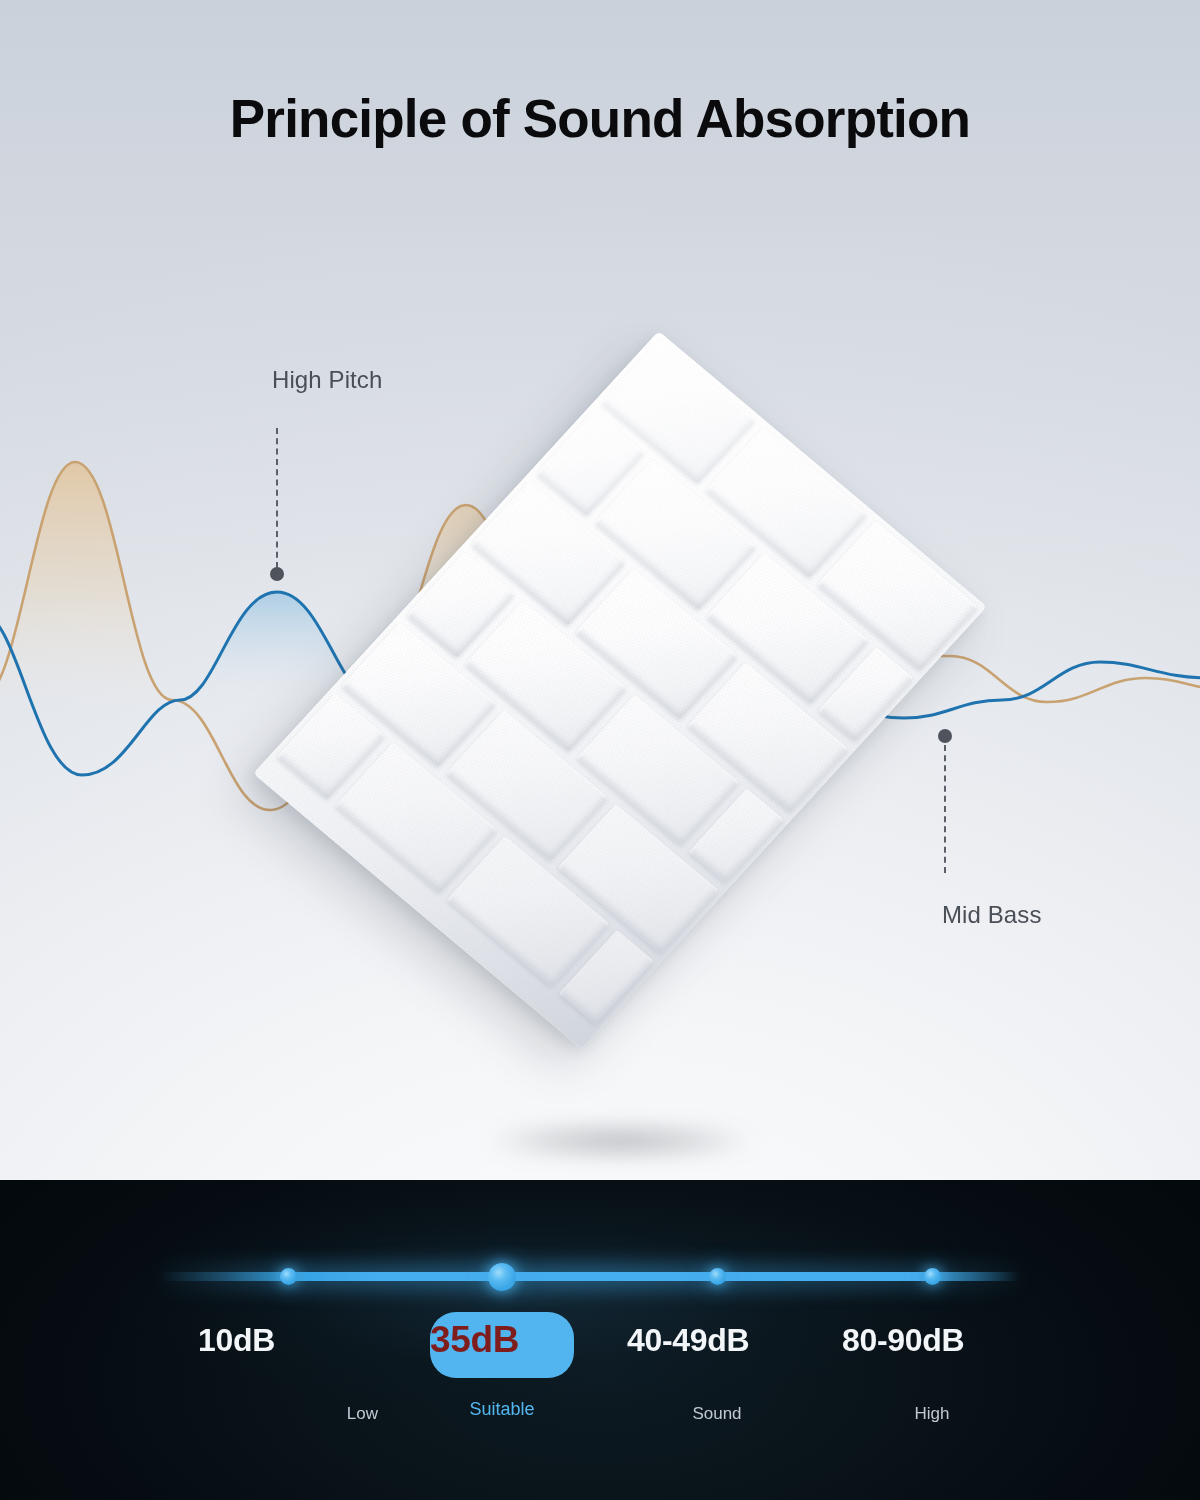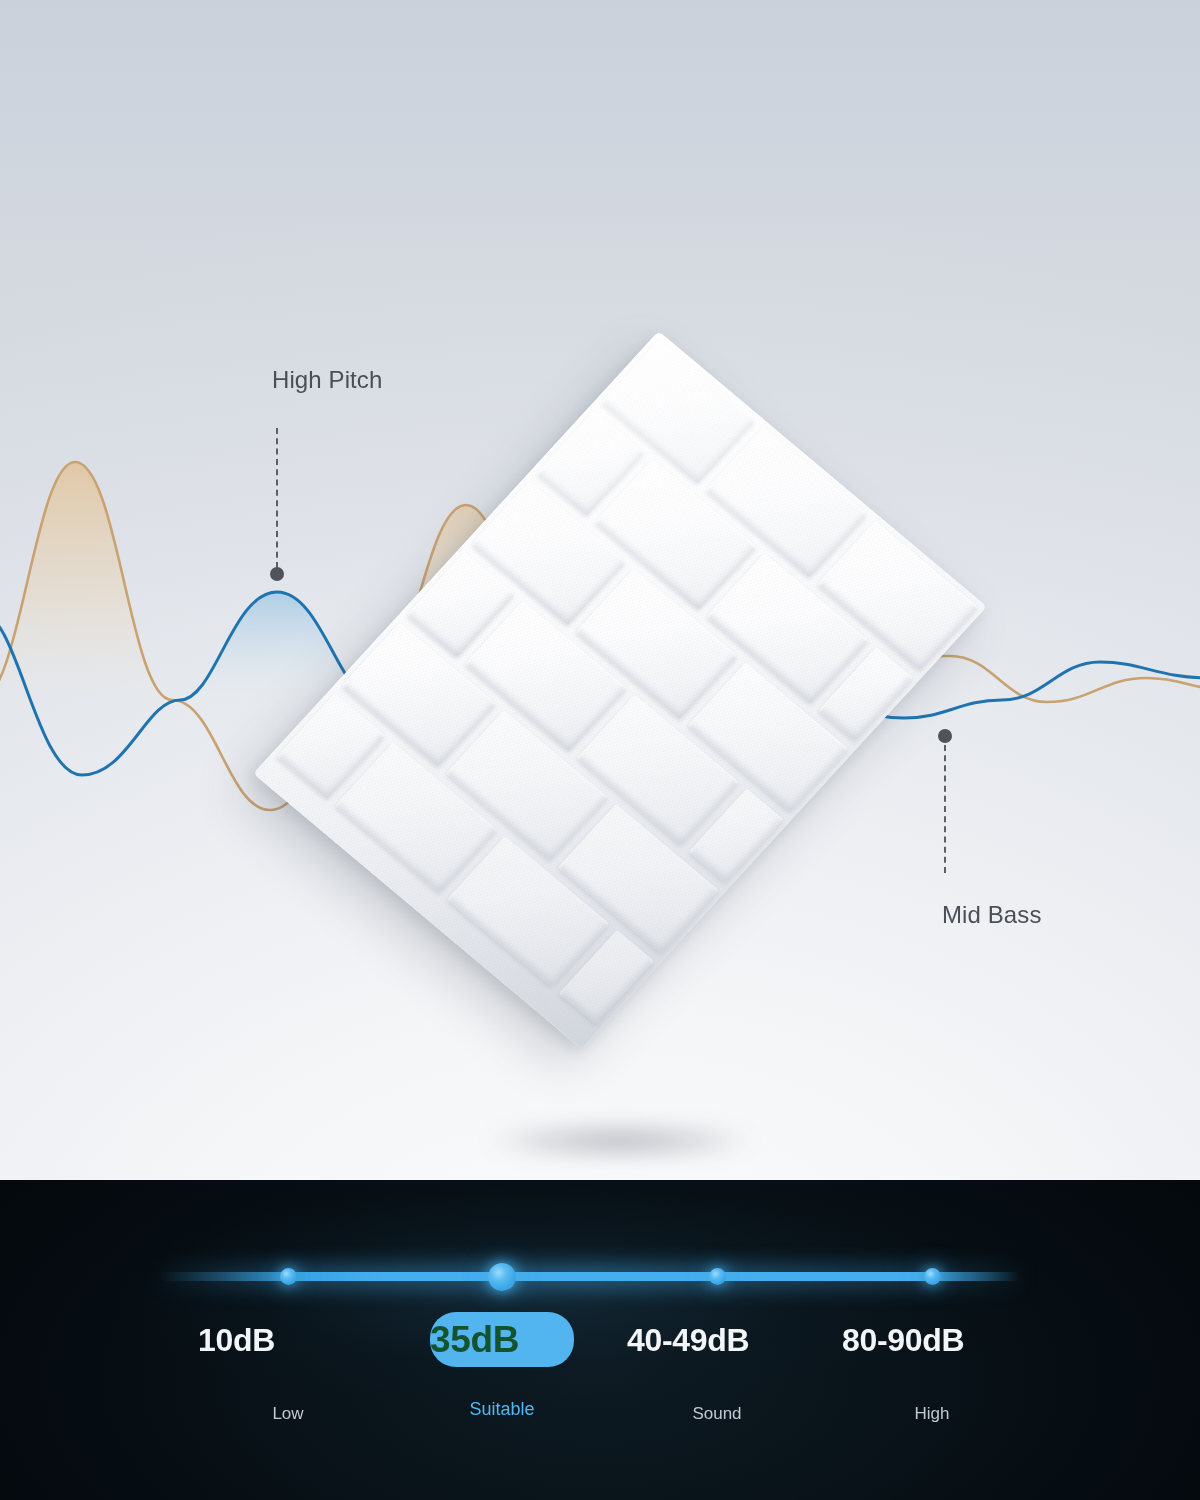--- a/index.html
+++ b/index.html
@@ -196,24 +196,24 @@
     position:absolute;
     top:1322px;
     text-align:left;
     font-size:32px;
     font-weight:bold;
     color:#f3f6f9;
     white-space:nowrap;
     letter-spacing:-0.3px;
   }
   .db-value.active {
-    color:#14532d;
+    color:#7f1d1d;
     background:#52b5ef;
     border-radius:26px;
-    padding:7px 0 6px;
+    padding:7px 0 17px;
     top:1312px;
     font-size:37px;
   }
   .db-tag {
     position:absolute;
     top:1404px;
     text-align:center;
     font-size:17px;
     color:#c2c9d1;
     white-space:nowrap;
@@ -334,20 +334,21 @@
         <div class="brick" style="left:6px;   top:486px; width:66px;  height:86px;"></div>
         <div class="brick" style="left:82px;  top:486px; width:136px; height:86px;"></div>
         <div class="brick" style="left:228px; top:486px; width:136px; height:86px;"></div>
         <div class="brick" style="left:374px; top:486px; width:48px;  height:86px;"></div>
 
         <div id="panel-grain"></div>
         <div id="panel-light"></div>
       </div>
     </div>
 
+    <div id="title">Principle of Sound Absorption</div>
 
     <div class="callout-label" id="hp-label">High Pitch</div>
     <div class="leader" id="hp-leader"></div>
     <div class="leader-dot" id="hp-dot"></div>
 
     <div class="callout-label" id="mb-label">Mid Bass</div>
     <div class="leader" id="mb-leader"></div>
     <div class="leader-dot" id="mb-dot"></div>
   </div>
 
@@ -361,18 +362,18 @@
   <div class="node small" style="left:279.5px; top:1268px;"></div>
   <div class="node big" style="left:488px;   top:1262.5px;"></div>
   <div class="node small" style="left:708.5px; top:1268px;"></div>
   <div class="node small" style="left:923.5px; top:1268px;"></div>
 
   <div class="db-value" style="left:198px; width:180px;">10dB</div>
   <div class="db-value active" style="left:430px; width:144px;">35dB</div>
   <div class="db-value" style="left:627px; width:180px;">40-49dB</div>
   <div class="db-value" style="left:842px; width:180px;">80-90dB</div>
 
-  <div class="db-tag" style="left:198px; width:180px;">Low</div>
+  <div class="db-tag" style="left:198px; width:180px;text-align:right;">Low</div>
   <div class="db-tag active" style="left:412px; width:180px;">Suitable</div>
   <div class="db-tag" style="left:627px; width:180px;">Sound</div>
   <div class="db-tag" style="left:842px; width:180px;">High</div>
 
 </div>
 
 </body></html>

